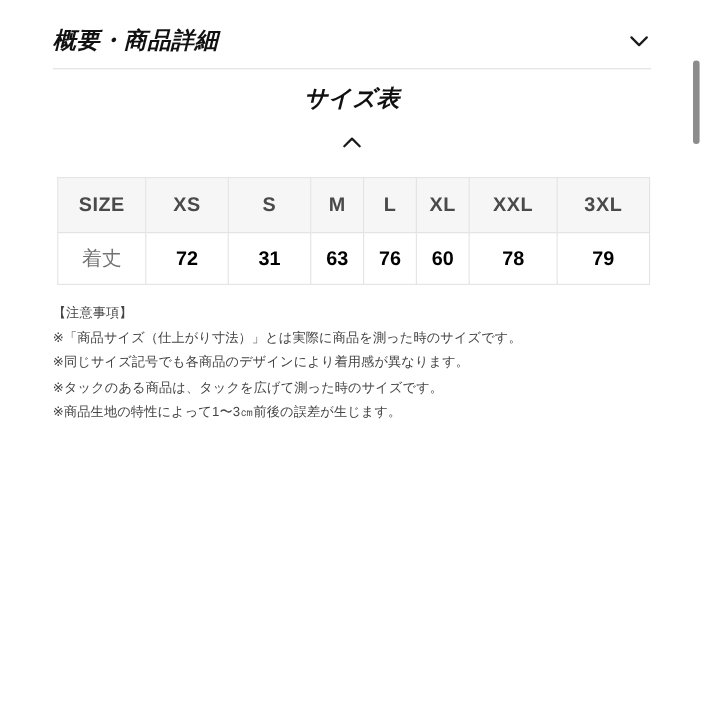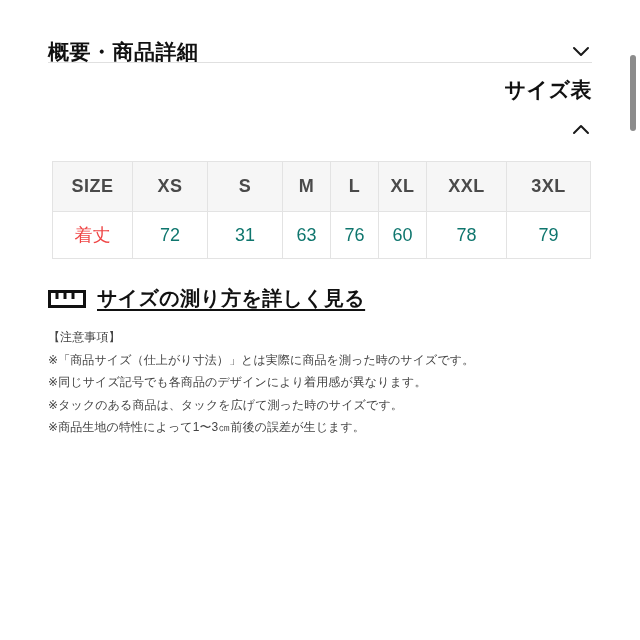--- a/index.html
+++ b/index.html
@@ -7,22 +7,23 @@
     width:640px; height:640px;
     background:#ffffff;
     font-family:"Liberation Sans", "DejaVu Sans", sans-serif;
     overflow:hidden;
   }
   .page { position:relative; width:640px; height:640px; background:#fff; }
 
   
   .accordion { padding:0 48px; }
   .acc-head {
-    display:flex; align-items:flex-end; justify-content:space-between;
+    display:flex; align-items:center; justify-content:space-between;
     height:60px;
+    font-style:italic;
   }
   .acc-title {
     font-size:21px; font-weight:bold; color:#111111;
     letter-spacing:0.5px; line-height:1;
   }
   .chev { width:22px; height:22px; flex:0 0 22px; }
   .chev svg { display:block; width:22px; height:22px; }
   .divider { height:1px; background:#e0e0e0; }
 
   .acc-sec1 .acc-head { padding-top:12px; height:62px; }
@@ -34,35 +35,35 @@
     border-collapse:collapse;
     width:538px;
     table-layout:fixed;
   }
   table.size-table th,
   table.size-table td {
     border:1px solid #e3e3e3;
     text-align:center;
     vertical-align:middle;
     font-size:18px;
-    color:#0f766e;
-    font-weight:normal;
+    color:#000000;
+    font-weight:bold;
     height:47px;
     padding:0;
   }
   table.size-table thead th {
     background:#f6f6f6;
     font-weight:bold;
     color:#4a4a4a;
     letter-spacing:0.5px;
     height:50px;
   }
   table.size-table tbody th {
     background:#ffffff;
-    color:#ef4444;
+    color:#737373;
     font-weight:normal;
     font-size:18px;
   }
   
   col.c0 { width:80px; }
   col.c1 { width:75px; }
   col.c2 { width:75px; }
   col.c3 { width:48px; }
   col.c4 { width:48px; }
   col.c5 { width:48px; }
@@ -166,31 +167,20 @@
           <td>63</td>
           <td>76</td>
           <td>60</td>
           <td>78</td>
           <td>79</td>
         </tr>
       </tbody>
     </table>
   </div>
 
-  <a class="measure-link">
-    <span class="ruler-icon">
-      <svg viewBox="0 0 38 20" xmlns="http://www.w3.org/2000/svg">
-        <rect x="1.5" y="2.5" width="35" height="15" fill="none" stroke="#111111" stroke-width="3"></rect>
-        <line x1="9" y1="3" x2="9" y2="10" stroke="#111111" stroke-width="3"></line>
-        <line x1="17" y1="3" x2="17" y2="10" stroke="#111111" stroke-width="3"></line>
-        <line x1="25" y1="3" x2="25" y2="10" stroke="#111111" stroke-width="3"></line>
-      </svg>
-    </span>
-    <span class="measure-text">サイズの測り方を詳しく見る</span>
-  </a>
 
   <div class="notes">
     <p>【注意事項】</p>
     <p>※「商品サイズ（仕上がり寸法）」とは実際に商品を測った時のサイズです。</p>
     <p>※同じサイズ記号でも各商品のデザインにより着用感が異なります。</p>
     <p>※タックのある商品は、タックを広げて測った時のサイズです。</p>
     <p>※商品生地の特性によって1〜3㎝前後の誤差が生じます。</p>
   </div>
 
   <div class="scrollbar-track">

